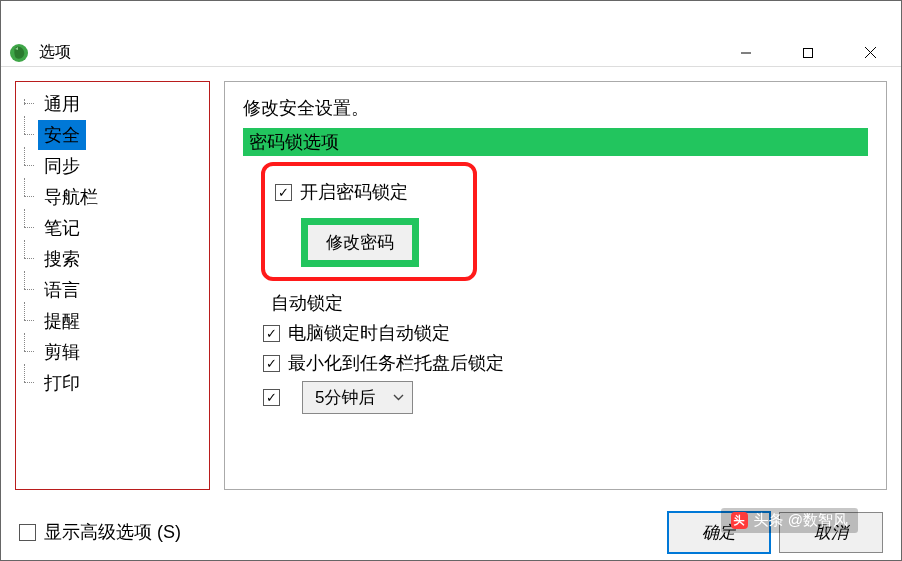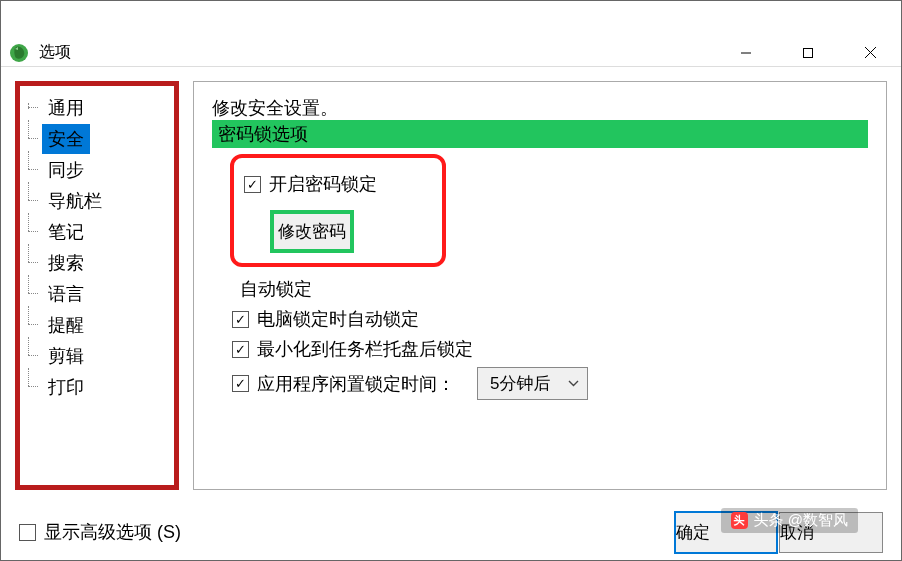--- a/index.html
+++ b/index.html
@@ -55,22 +55,22 @@
       color: #000;
     }
     .win-btn svg { display: block; }
     .content {
       flex: 1;
       display: flex;
       padding: 14px;
       gap: 14px;
     }
     .sidebar {
-      width: 164px;
-      border: 5px solid #b91c1c;
+      width: 195px;
+      border: 1px solid #b91c1c;
       padding: 6px 10px 18px 22px;
     }
     .tree-item {
       position: relative;
       padding: 3px 6px;
       font-size: 18px;
       color: #000;
       cursor: default;
       margin: 1px 0;
       width: fit-content;
@@ -98,21 +98,21 @@
       background: #0078d7;
       color: #000000;
     }
     .main-panel {
       flex: 1;
       border: 1px solid #aaa;
       padding: 14px 18px;
       font-size: 18px;
       color: #000;
     }
-    .main-heading { }
+    .main-heading { margin-bottom: 8px; }
     .section-header {
       background: #22c55e;
       padding: 2px 6px;
       margin-bottom: 6px;
       font-size: 18px;
     }
     .highlight-box {
       border: 4px solid #ff1a1a;
       border-radius: 12px;
       padding: 8px 10px 10px 10px;
@@ -135,23 +135,23 @@
       background: #fff;
     }
     .checkbox.checked::after {
       content: "✓";
       font-size: 13px;
       line-height: 1;
       color: #000;
     }
     .inner-button {
       margin: 8px 0 0 26px;
-      border: 4px solid #22c55e;
+      border: 7px solid #22c55e;
       background: #f0f0f0;
-      padding: 6px 4px;
+      padding: 6px 18px;
       font-size: 17px;
       font-family: inherit;
       cursor: default;
     }
     .sub-indent { margin-left: 20px; }
     .section-sub { margin: 4px 0 6px 28px; }
     .dropdown {
       display: inline-flex;
       align-items: center;
       border: 1px solid #888;
@@ -166,32 +166,33 @@
       height: 12px;
       display: flex;
       align-items: center;
       justify-content: center;
     }
     .footer {
       height: 56px;
       display: flex;
       align-items: center;
       padding: 0 18px;
-      gap: 1px;
+      gap: 8px;
     }
     .footer .checkbox-row { margin: 0; font-size: 18px; }
     .footer-spacer { flex: 1; }
     .dlg-button {
       border: 1px solid #888;
       background: #f0f0f0;
       padding: 8px 0;
       width: 104px;
-      text-align: left;
+      text-align: center;
       font-size: 17px;
       font-family: inherit;
+      font-style: italic;
     }
     .dlg-button.primary { border: 2px solid #0078d7; }
     .watermark {
       position: fixed;
       right: 44px;
       bottom: 28px;
       font-size: 15px;
       color: #fff;
       background: rgba(0,0,0,0.22);
       padding: 3px 10px;
@@ -284,21 +285,20 @@
         <span>电脑锁定时自动锁定</span>
       </div>
 
       <div class="checkbox-row sub-indent">
         <span class="checkbox checked"></span>
         <span>最小化到任务栏托盘后锁定</span>
       </div>
 
       <div class="checkbox-row sub-indent">
         <span class="checkbox checked"></span>
-        <span>应用程序闲置锁定时间：</span>
         <span class="dropdown">
           <span>5分钟后</span>
           <span class="chevron">
             <svg width="11" height="7" viewBox="0 0 11 7">
                 <path d="M1 1 L5.5 5.5 L10 1" fill="none" stroke="#444" stroke-width="1.4"></path>
               </svg>
           </span>
         </span>
       </div>
     </div>

